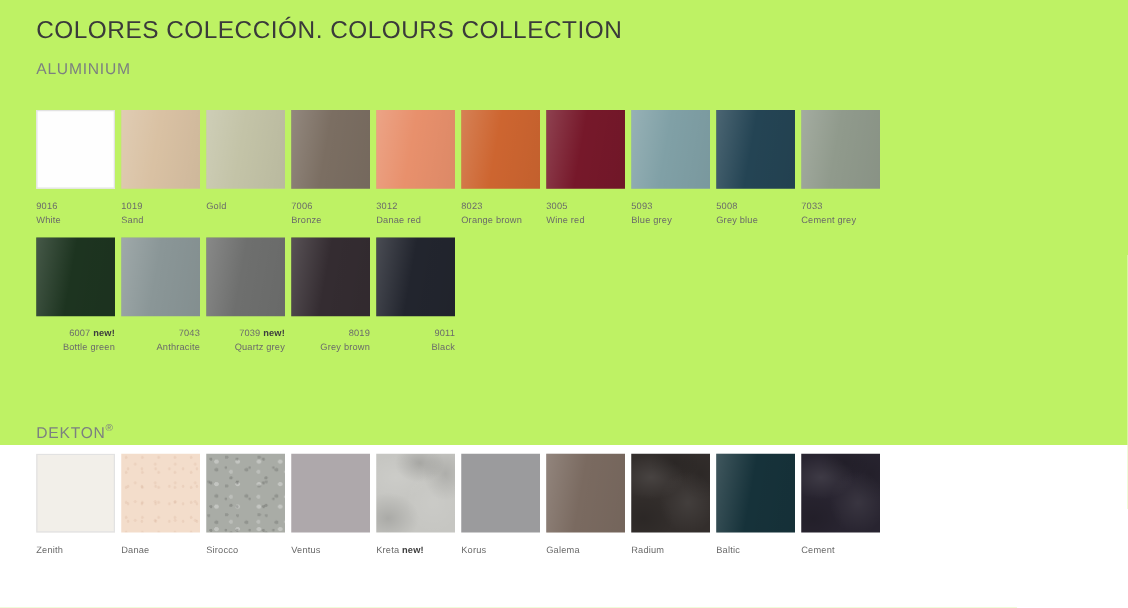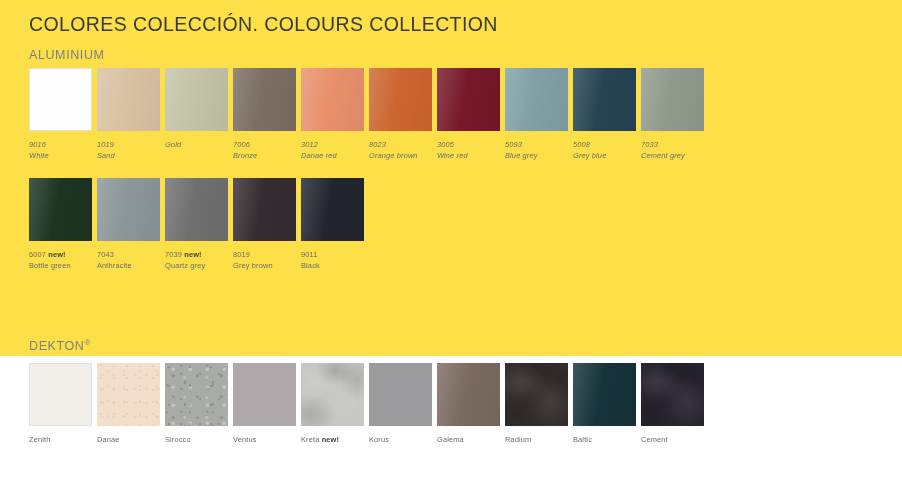--- a/index.html
+++ b/index.html
@@ -12,21 +12,21 @@
     height: 486px;
     font-family: "Liberation Sans", sans-serif;
     color: #555;
     overflow: hidden;
     position: relative;
   }
   .page {
     position: relative;
     width: 902px;
     height: 356px;
-    background: #fde047;
+    background: #bef264;
   }
 
   
   .main-title {
     position: absolute;
     left: 29px;
     top: 13px;
     font-size: 19.5px;
     letter-spacing: 0.4px;
     color: #3a3a3a;
@@ -49,22 +49,22 @@
   }
   #sec-aluminium { top: 48px; }
   #sec-dekton { top: 338px; }
 
   
   .row {
     position: absolute;
     left: 29px;
     display: flex;
   }
-  #row-alu-1 { top: 68px; font-style: italic; }
-  #row-alu-2 { top: 178px; }
+  #row-alu-1 { top: 88px; }
+  #row-alu-2 { top: 190px; text-align: right; }
   #row-dek-1 { top: 363px; }
 
   .cell {
     width: 63px;
     margin-right: 5px;
     position: relative;
   }
   .swatch {
     width: 63px;
     height: 63px;

